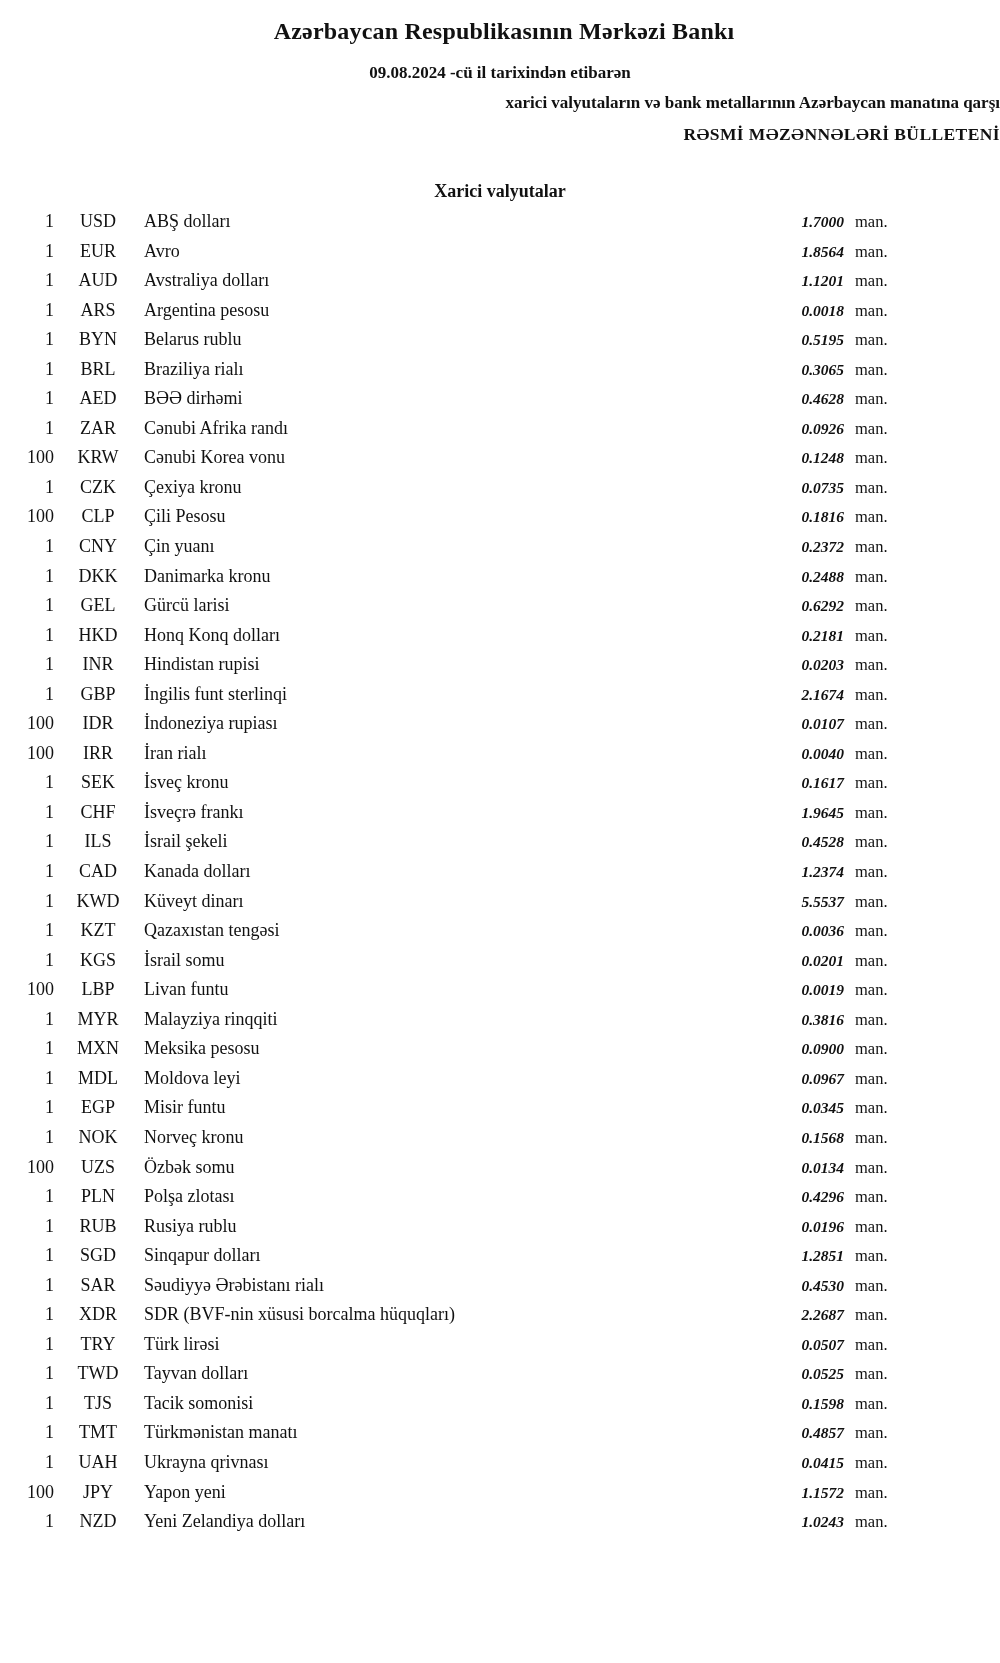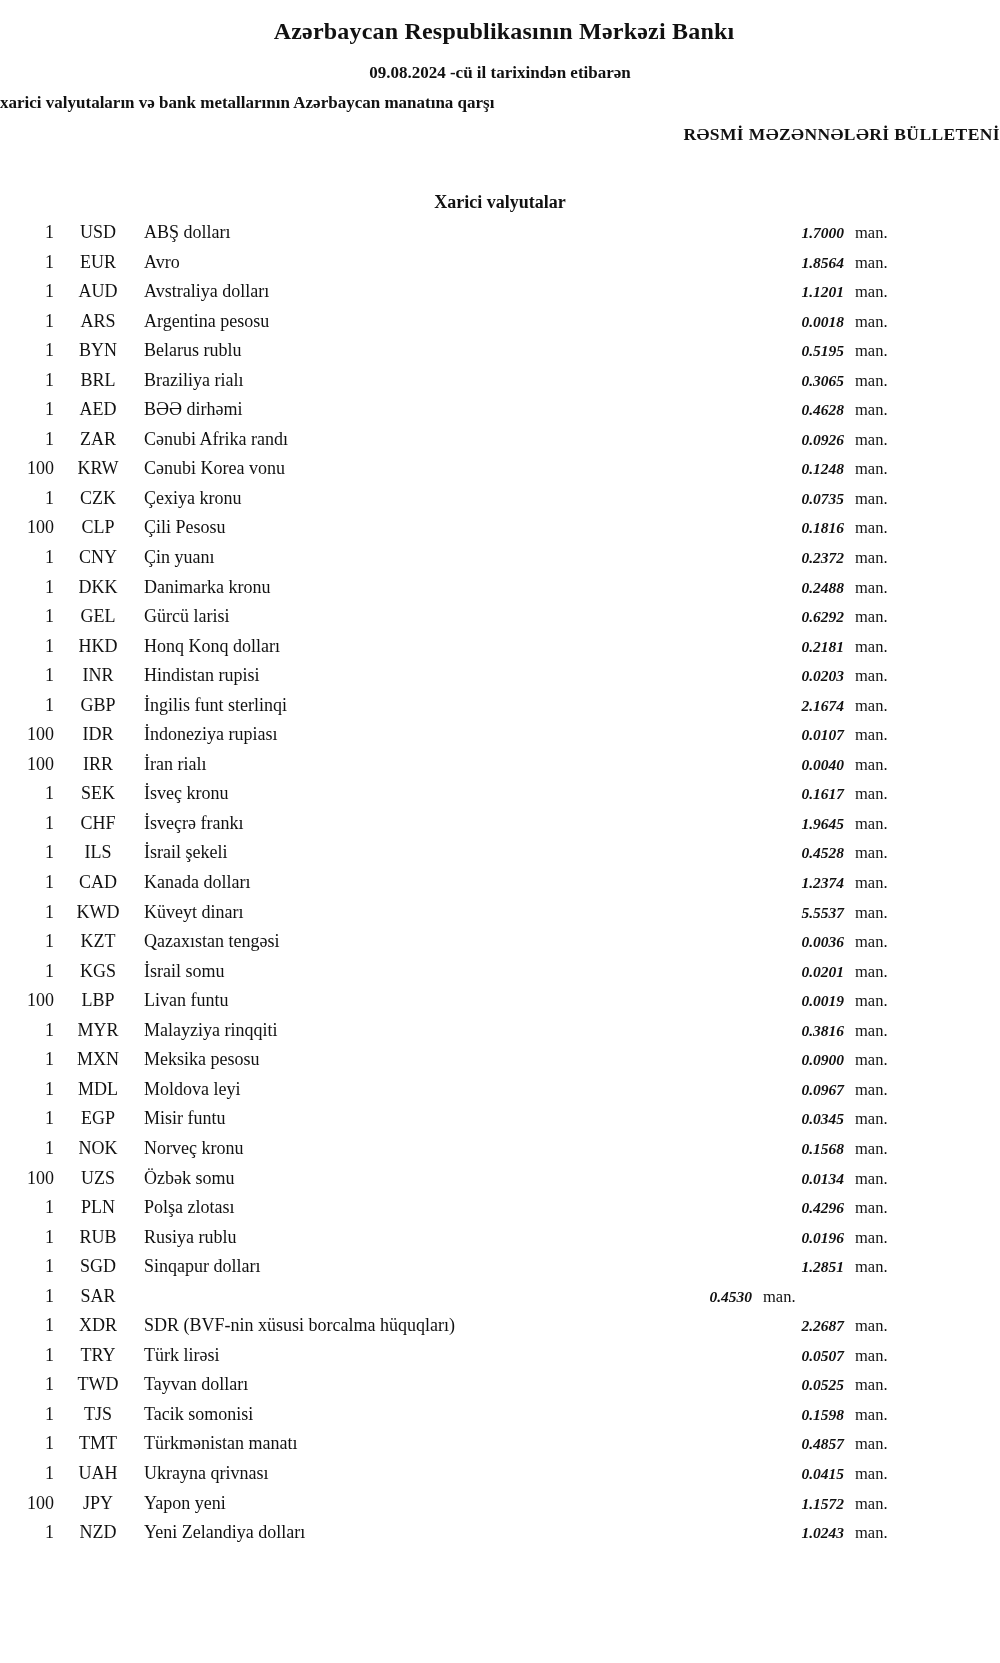--- a/index.html
+++ b/index.html
@@ -26,35 +26,35 @@
   }
   .date-line {
     margin-top: 13px;
     text-align: center;
     font-size: 17px;
     font-weight: bold;
     line-height: 24px;
   }
   .scope-line {
     margin-top: 5px;
-    text-align: left;
+    text-align: right;
     font-size: 17px;
     font-weight: bold;
     line-height: 26px;
   }
   .bulletin-title {
     margin-top: 4px;
     text-align: right;
     font-size: 17.5px;
     font-weight: bold;
     line-height: 28px;
     letter-spacing: 0.4px;
   }
   .section-title {
-    margin-top: 41px;
+    margin-top: 30px;
     text-align: center;
     font-size: 18px;
     font-weight: bold;
     line-height: 26px;
   }
   .rates-table {
     margin: 7px 0 0 8px;
     width: 898px;
   }
   .row {
@@ -350,20 +350,21 @@
       <div class="row">
         <span class="qty">1</span>
         <span class="code">SGD</span>
         <span class="name">Sinqapur dolları</span>
         <span class="rate">1.2851</span>
         <span class="unit">man.</span>
       </div>
       <div class="row">
         <span class="qty">1</span>
         <span class="code">SAR</span>
+        <span class="name">Səudiyyə Ərəbistanı rialı</span>
         <span class="rate">0.4530</span>
         <span class="unit">man.</span>
       </div>
       <div class="row">
         <span class="qty">1</span>
         <span class="code">XDR</span>
         <span class="name">SDR (BVF-nin xüsusi borcalma hüquqları)</span>
         <span class="rate">2.2687</span>
         <span class="unit">man.</span>
       </div>

